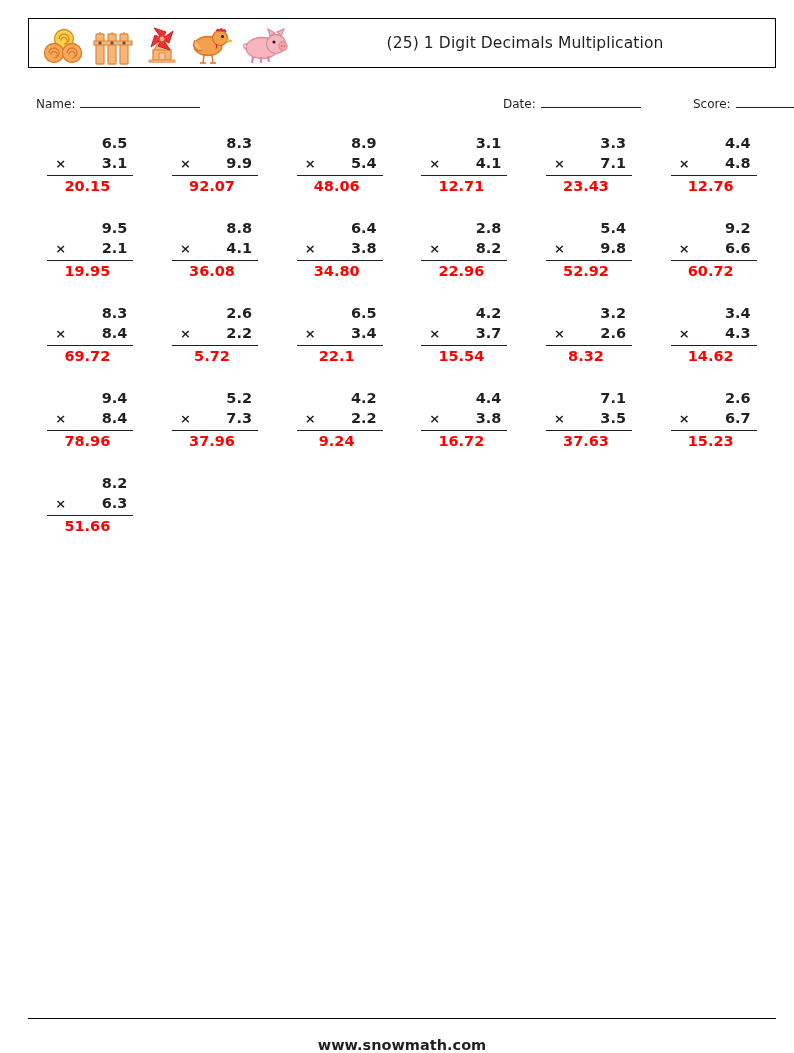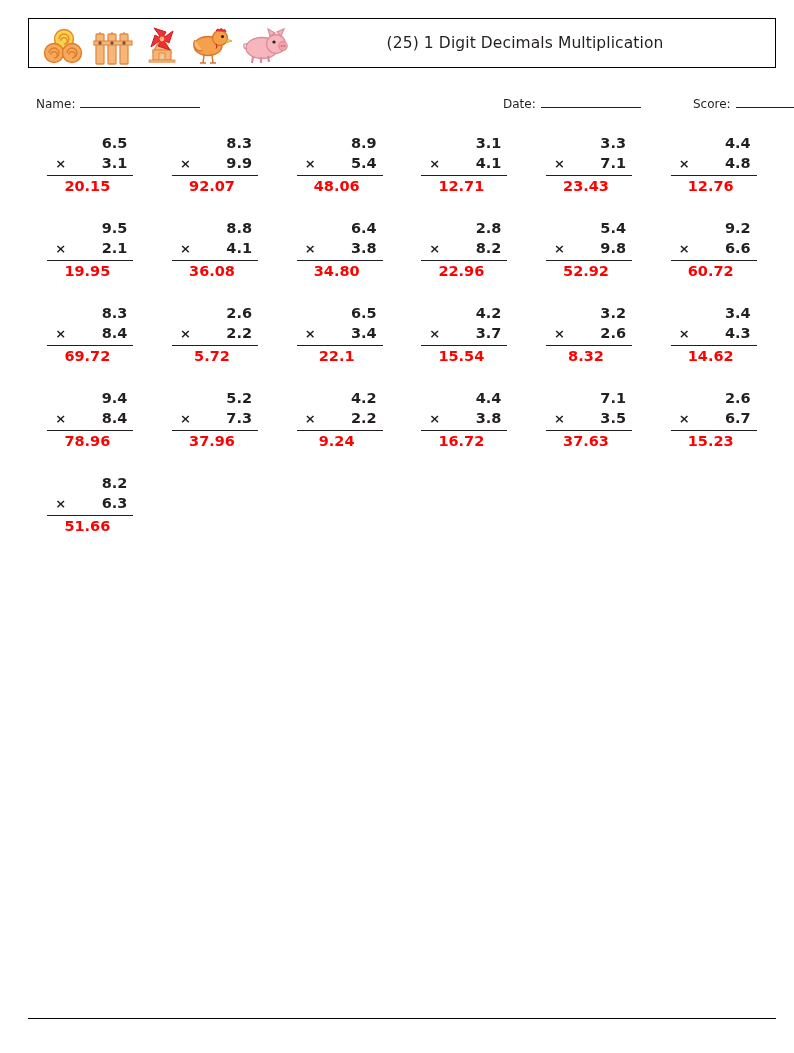--- a/index.html
+++ b/index.html
@@ -430,15 +430,16 @@
           <div class="prob-line">8.2</div>
           <div class="prob-line op-row"><span class="op-sign">×</span><span>6.3</span></div>
           <div class="rule"></div>
           <div class="answer">51.66</div>
         </div>
       </div>
     </div>
 
   <div class="footer">
     <div class="footer-rule"></div>
+    <div class="footer-text">www.snowmath.com</div>
   </div>
 
 </div>
 
 </body></html>

